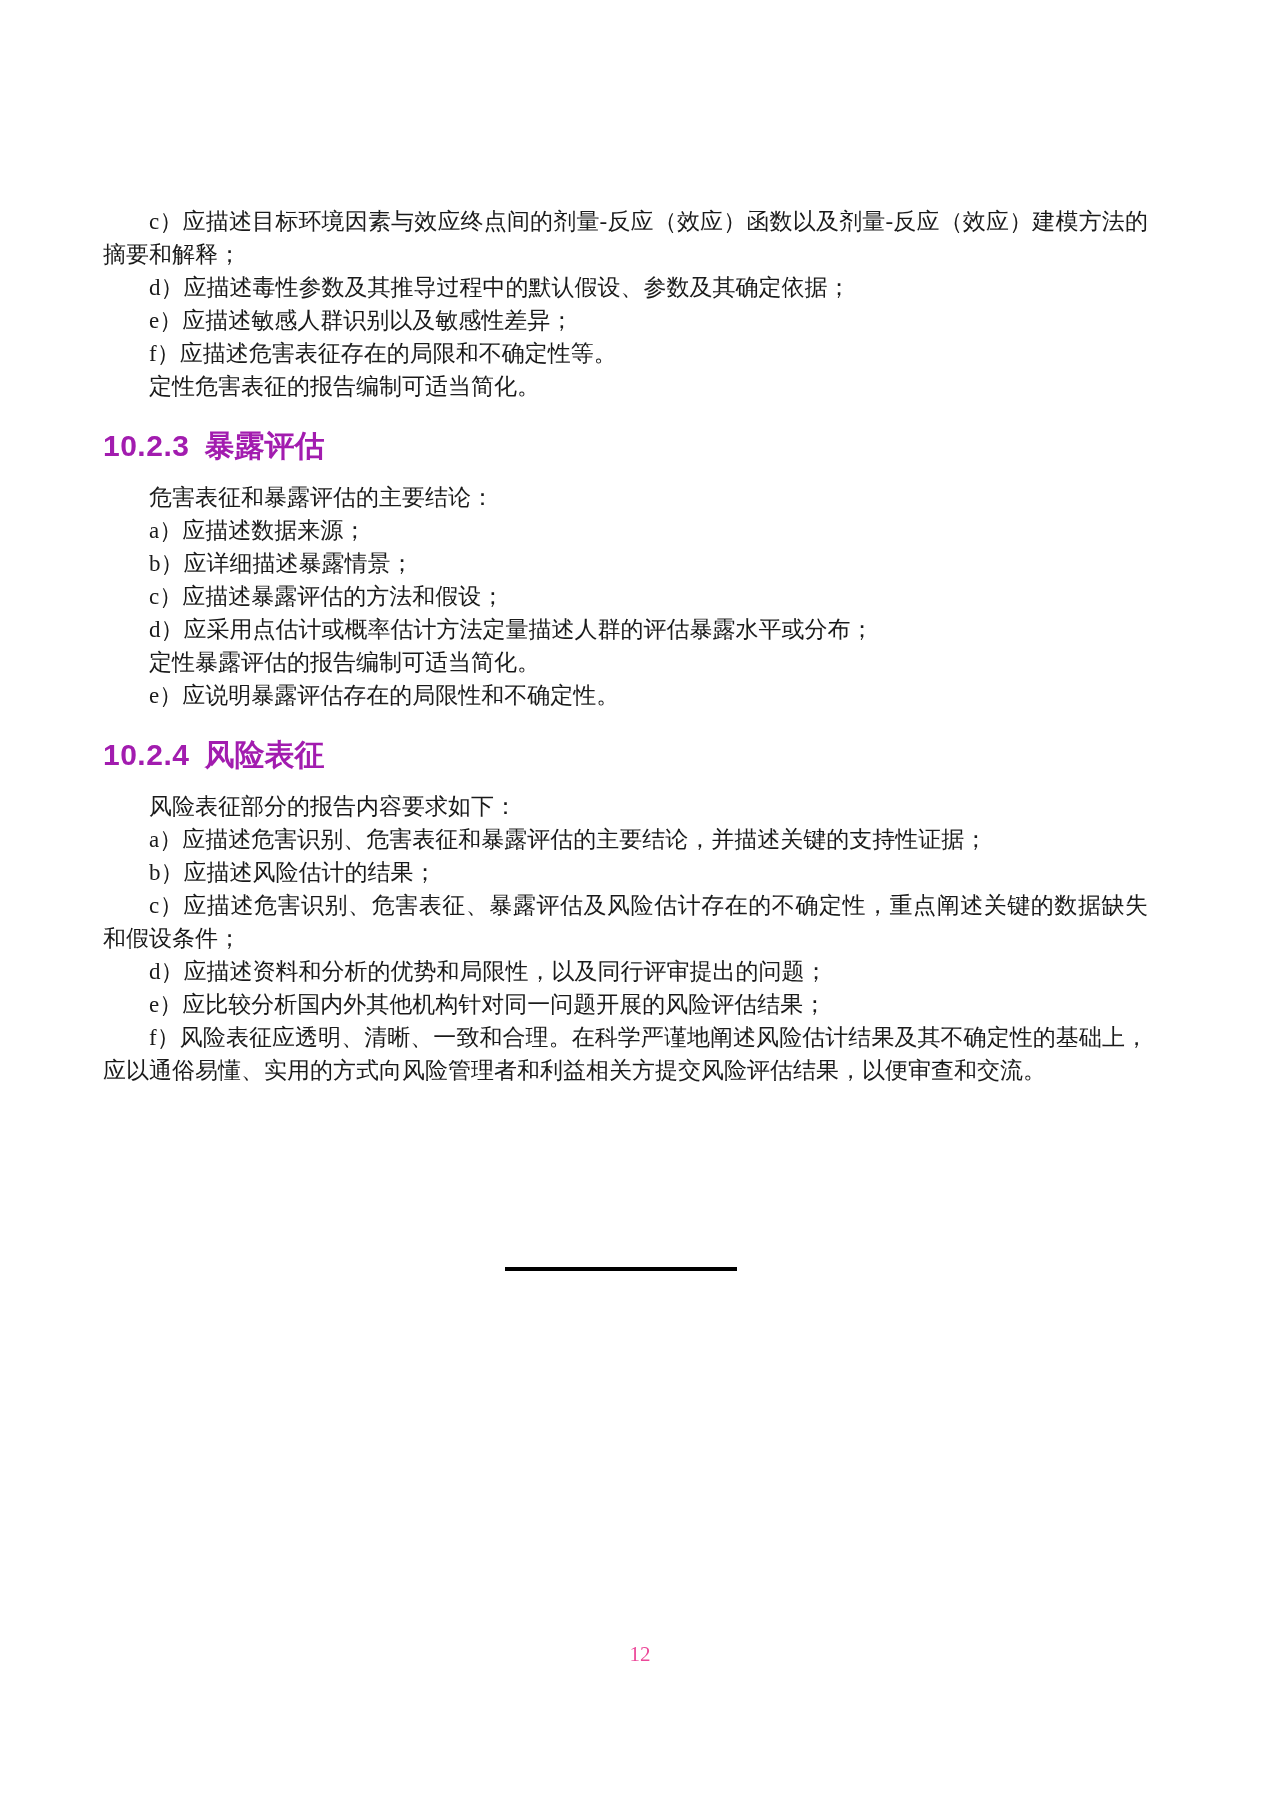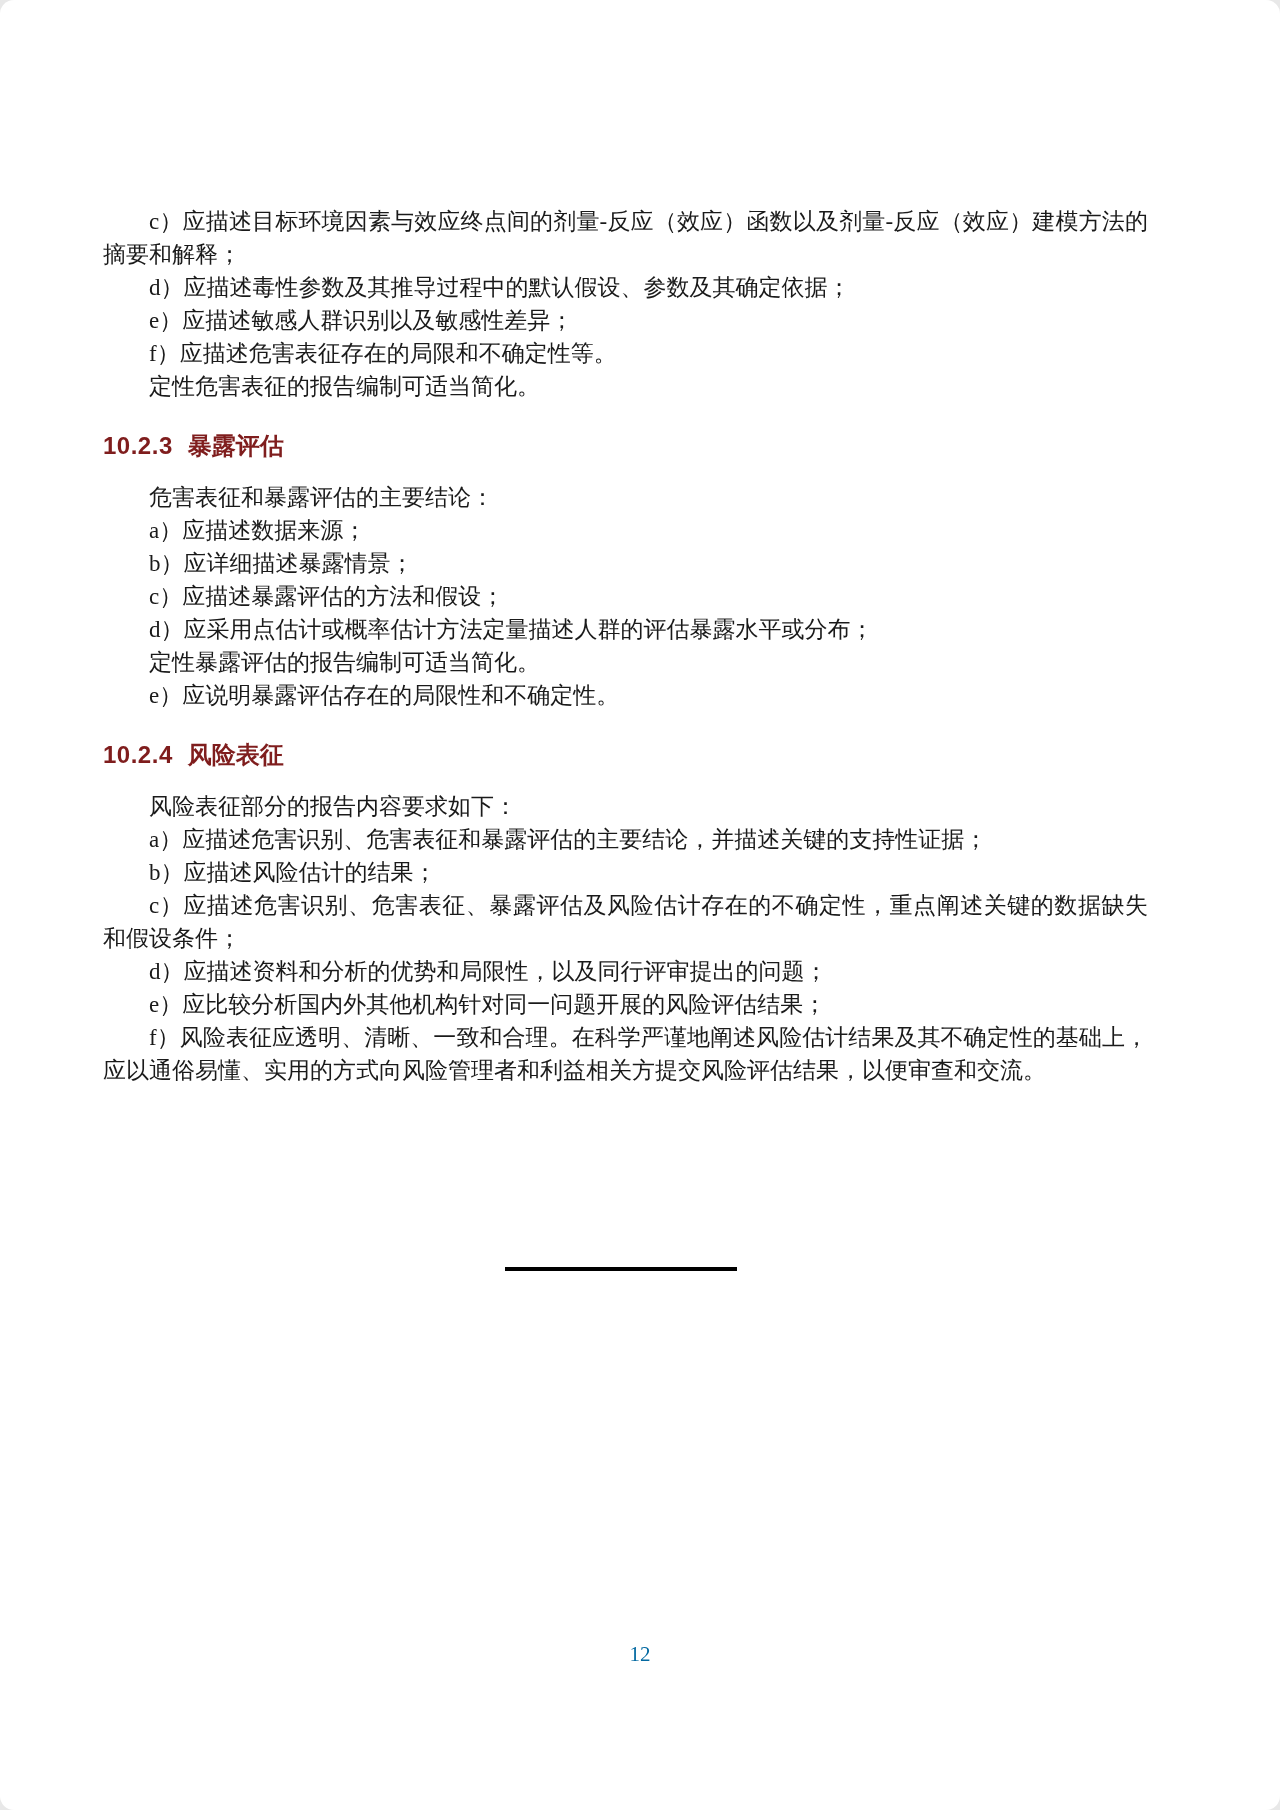--- a/index.html
+++ b/index.html
@@ -7,21 +7,20 @@
 
   .page {
     position: relative;
     width: 1280px;
     height: 1810px;
     margin: 0 auto;
     background: #ffffff;
     color: #1a1a1a;
     font-family: "Liberation Serif", "DejaVu Serif", serif;
     overflow: hidden;
-    border-radius: 14px;
   }
 
   .content {
     position: absolute;
     left: 103px;
     top: 205px;
     width: 1045px;
     font-size: 23px;
     line-height: 33px;
     text-align: justify;
@@ -31,23 +30,23 @@
 
   .content p {
     margin: 0;
     padding: 0;
     text-indent: 2em;
   }
 
   .section-heading {
     font-family: "Liberation Sans", "DejaVu Sans", sans-serif;
     font-weight: bold;
-    font-size: 24px;
+    font-size: 30px;
     line-height: 33px;
-    color: #7f1d1d;
+    color: #a21caf;
     margin: 26px 0 19px 0;
     text-indent: 0;
     text-align: left;
   }
 
   .section-heading .h-num {
     margin-right: 15px;
     letter-spacing: 0.5px;
   }
 
@@ -61,21 +60,21 @@
   }
 
   .page-number {
     position: absolute;
     top: 1641px;
     left: 0;
     right: 0;
     text-align: center;
     font-size: 21px;
     line-height: 26px;
-    color: #0369a1;
+    color: #ec4899;
   }
 </style>
 </head>
 <body>
 
 <div class="page">
 
   <div class="content">
 
     <section>

